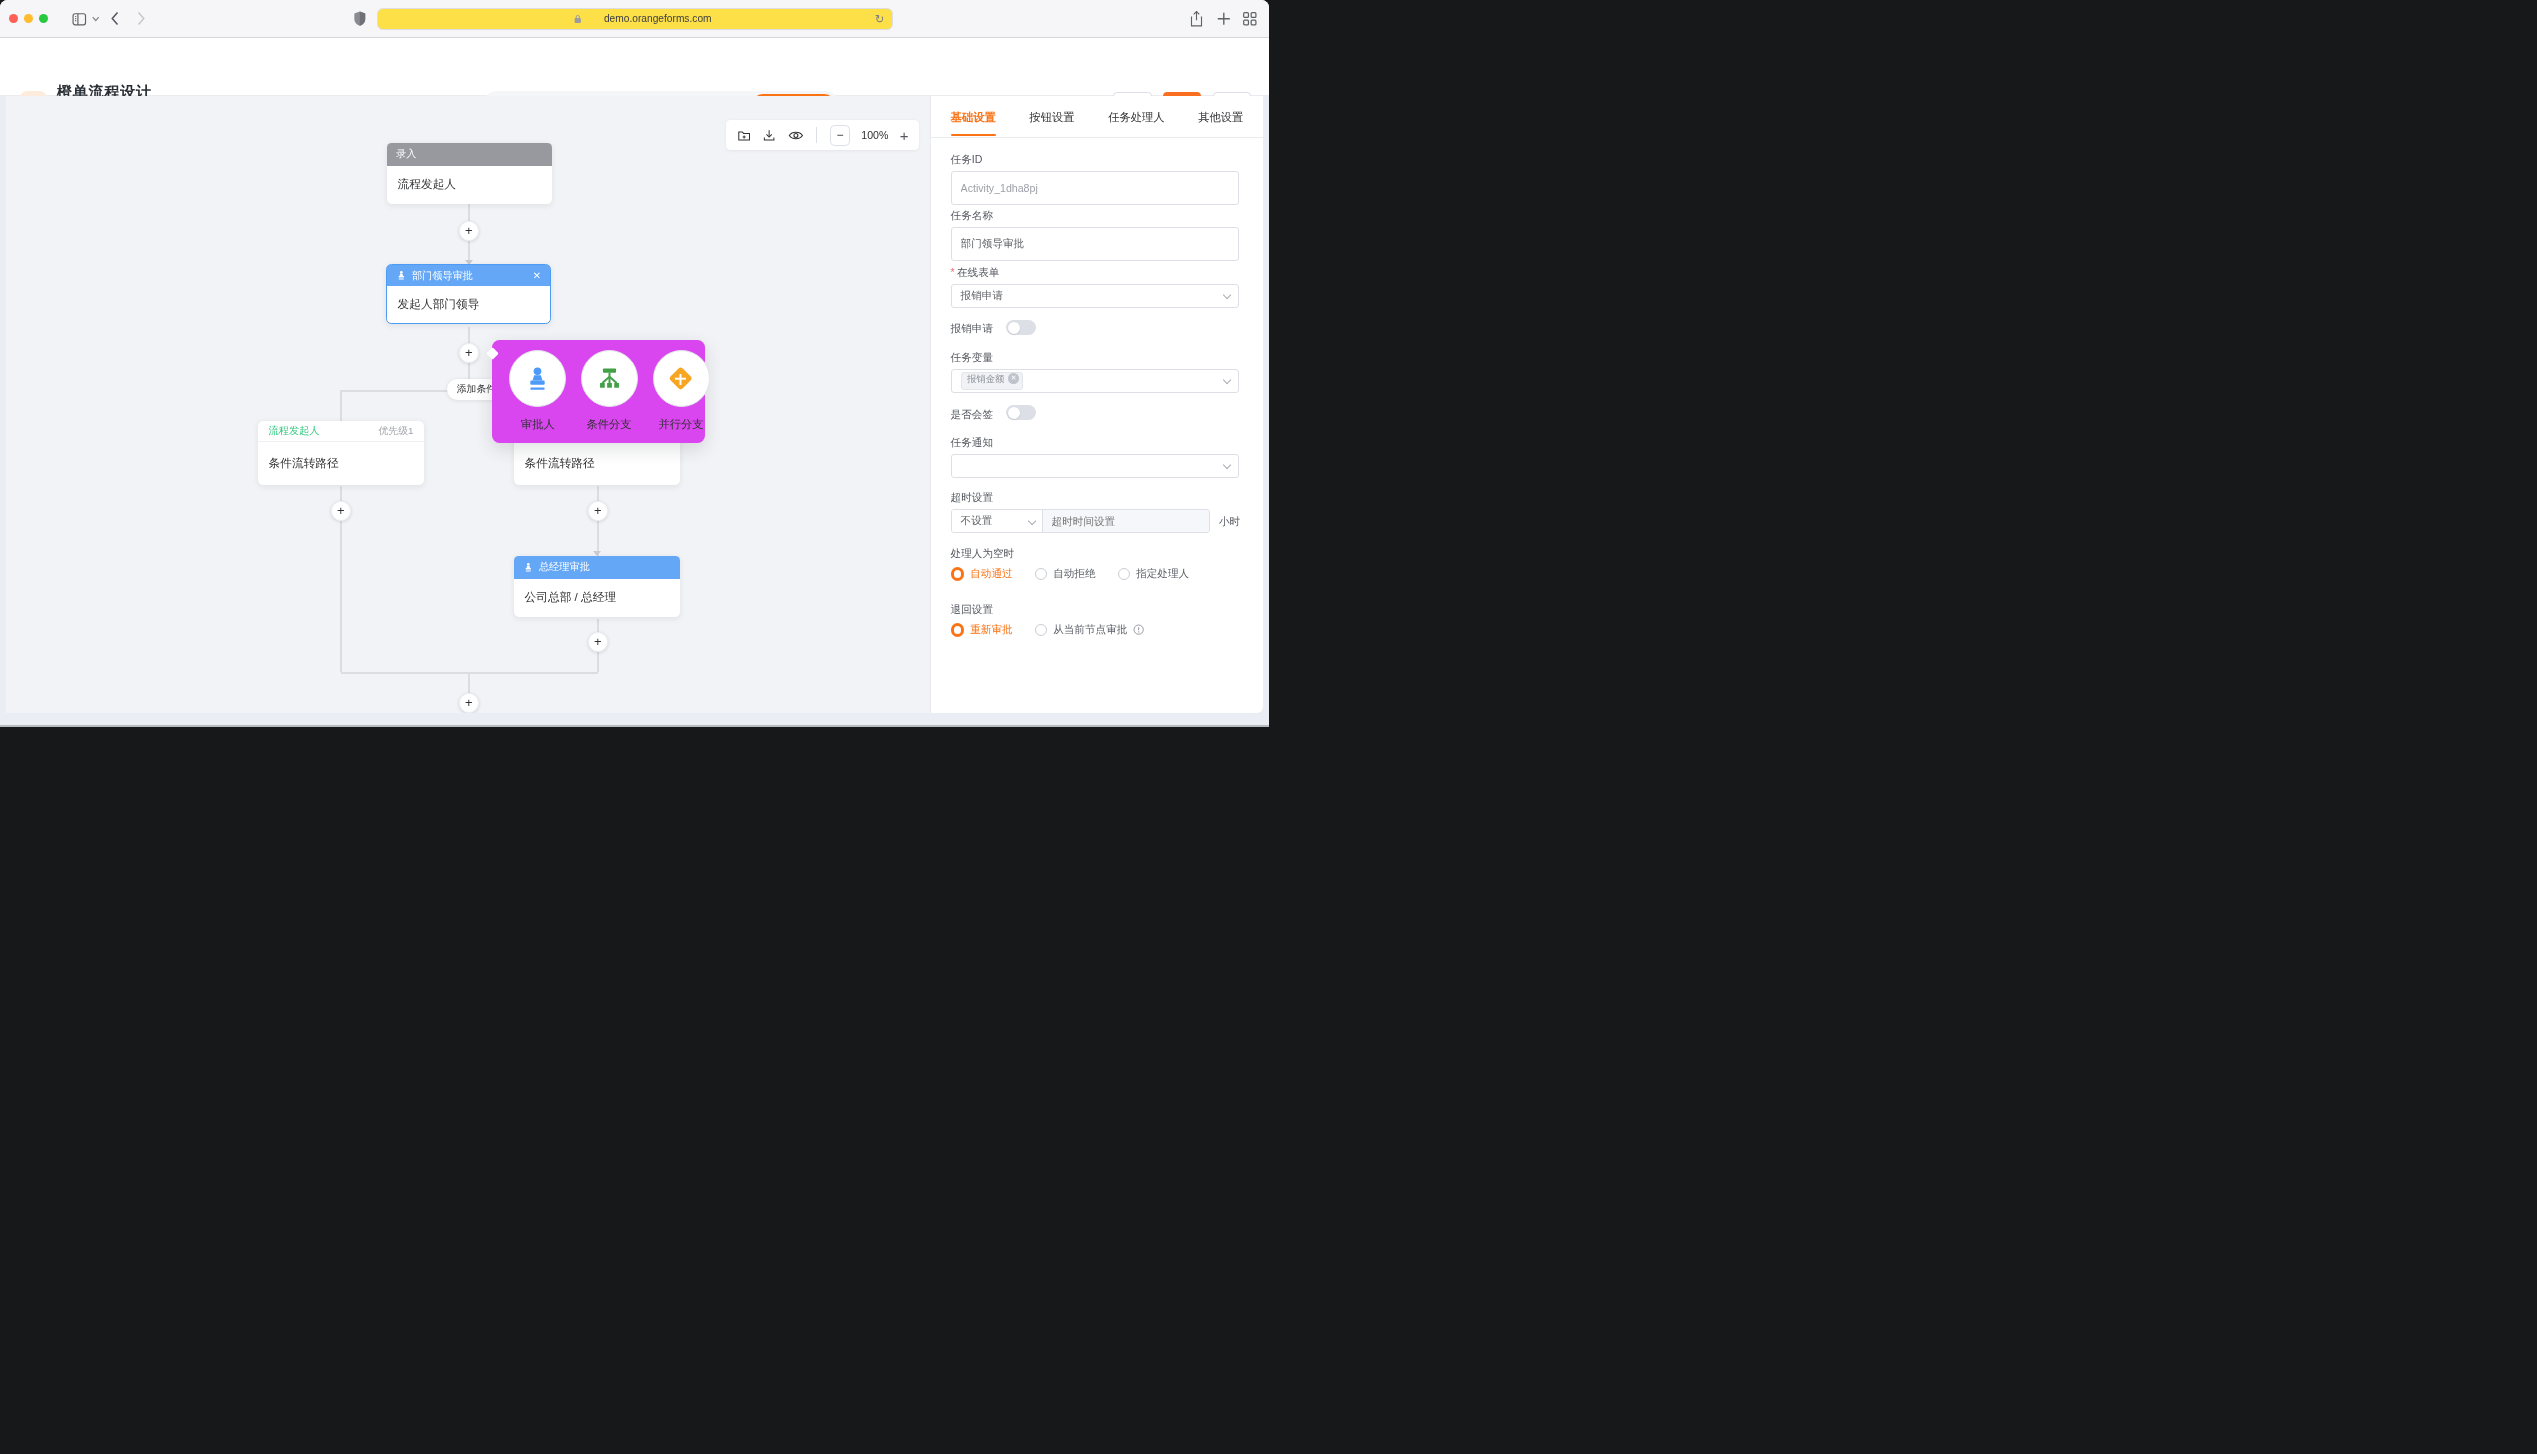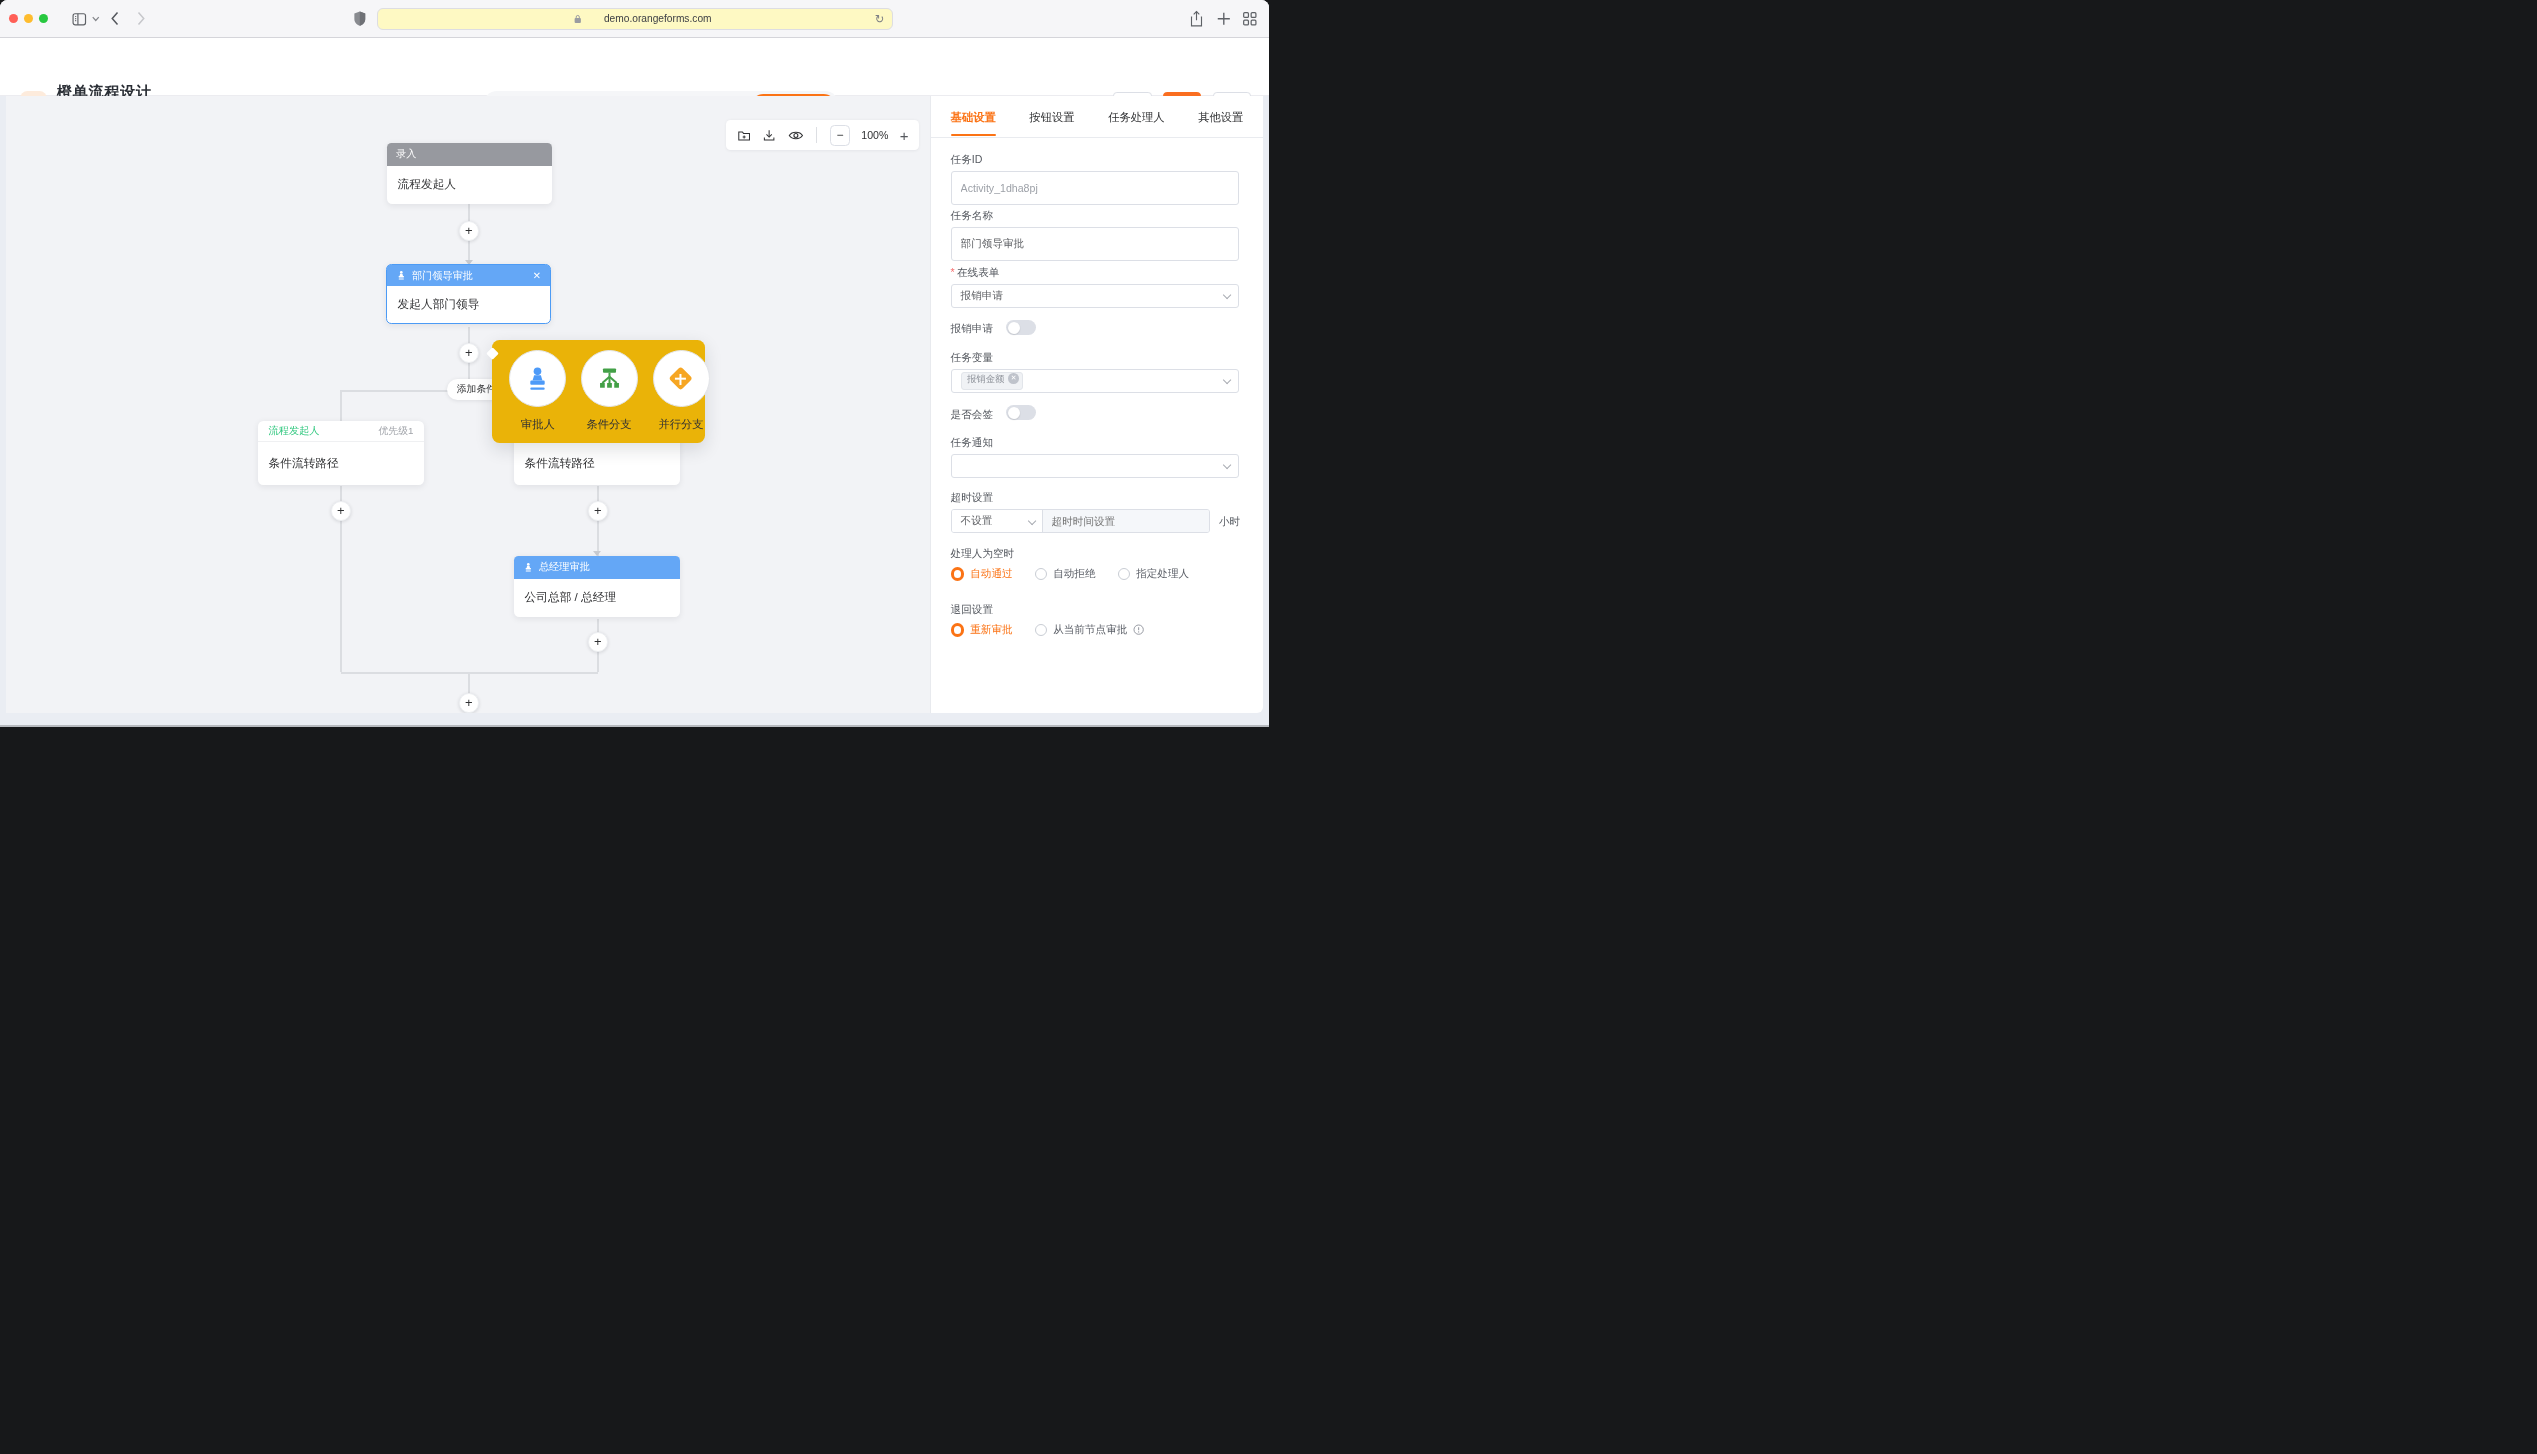--- a/index.html
+++ b/index.html
@@ -4,21 +4,21 @@
 <style>
   * { margin:0; padding:0; box-sizing:border-box; }
   html,body { width:1269px; height:727px; background:#17181a; font-family:"Liberation Sans","DejaVu Sans",sans-serif; }
   .window { position:relative; width:1269px; height:727px; border-radius:7.5px 7.5px 0 0; overflow:hidden; background:#EAEDF3; }
   .abs { position:absolute; }
 
   
   .chrome { position:absolute; left:0; top:0; width:100%; height:38px; background:#F6F6F8; border-bottom:0.8px solid #D5D5DA; }
   .light { position:absolute; top:14.3px; width:9px; height:9px; border-radius:50%; }
   .cicon { color:#5E6166; }
-  .url-field { position:absolute; left:377px; top:7.5px; width:516px; height:22.6px; background:#fef9c3; border:0.8px solid #DDDDE2; border-radius:6px; display:flex; align-items:center; justify-content:center; gap:22px; font-size:10.2px; color:#3E4045;padding-left:16px; }
+  .url-field { position:absolute; left:377px; top:7.5px; width:516px; height:22.6px; background:#fde047; border:0.8px solid #DDDDE2; border-radius:6px; display:flex; align-items:center; justify-content:center; gap:22px; font-size:10.2px; color:#3E4045;padding-left:16px; }
   .url-reload { position:absolute; right:7.5px; top:4.5px; color:#7c7e83; font-size:11.3px; }
 
   
   .appbar { position:absolute; left:0; top:38px; width:100%; height:58px; background:#FFFFFF; border-bottom:0.8px solid #ECECF0; }
   .logo { position:absolute; left:20.4px; top:53px; width:27px; height:27px; border-radius:7.5px; background:#FDEBDC; display:flex; align-items:center; justify-content:center; }
   .apptitle { position:absolute; left:57px; top:45px; font-size:15px; font-weight:bold; color:#2A2E35; letter-spacing:0.8px; }
   .centertabs { position:absolute; left:483px; top:53px; height:29px; background:#F5F6F8; border-radius:14.3px; display:flex; align-items:center; padding:0 4.5px; gap:6px; }
   .ctab { display:flex; align-items:center; gap:4.5px; padding:0 12px; height:22.6px; font-size:10.6px; color:#595D65; border-radius:11.3px; }
   .ctab.active { background:#FB7315; color:#FFFFFF; font-weight:bold; }
   .hbtn { position:absolute; top:54px; height:24px; border-radius:3.8px; font-size:10.6px; display:flex; align-items:center; justify-content:center; background:#fff; border:0.8px solid #DCDFE6; color:#4E5358; }
@@ -38,21 +38,21 @@
   .node { position:absolute; width:165px; border-radius:5.3px; background:#fff; box-shadow:0 1.5px 6px rgba(25,30,40,.08); }
   .node-head { height:22.6px; border-radius:4.5px 4.5px 0 0; display:flex; align-items:center; padding:0 9px; gap:5.3px; color:#fff; font-size:10.2px; }
   .node-body { height:38px; display:flex; align-items:center; padding:0 10.6px; font-size:11.7px; color:#303133; }
   .node.selected { border:1.5px solid #4C9BF5; }
   .node.selected .node-head { border-radius:3px 3px 0 0; height:21px; }
   .node.selected .node-body { height:37px; }
   .cond-head { height:21px; display:flex; align-items:center; justify-content:space-between; padding:0 10.6px; font-size:10.2px; border-bottom:0.8px solid #EFF0F2; }
   .pill-label { position:absolute; background:#fff; border-radius:10.6px; box-shadow:0 0.8px 4.5px rgba(20,24,31,.10); font-size:9.8px; color:#303133; padding:3.8px 9.8px; }
 
   
-  .popup { position:absolute; left:486px; top:244px; width:213px; height:103px; background:#eab308; border-radius:7.5px; box-shadow:0 6px 18px rgba(31,35,41,.14); }
+  .popup { position:absolute; left:486px; top:244px; width:213px; height:103px; background:#d946ef; border-radius:7.5px; box-shadow:0 6px 18px rgba(31,35,41,.14); }
   .popup-notch { position:absolute; left:-3.8px; top:9px; width:9px; height:9px; background:#fff; transform:rotate(45deg); border-radius:1.5px; }
   .pop-item { position:absolute; top:9.8px; width:72px; display:flex; flex-direction:column; align-items:center; }
   .pop-circle { width:57px; height:57px; border-radius:50%; border:0.8px solid #E3E5E9; background:#fff; display:flex; align-items:center; justify-content:center; }
   .pop-label { margin-top:10.6px; font-size:11.3px; color:#303133; }
   .diamond { width:17.3px; height:17.3px; background:#F6A623; border-radius:3px; transform:rotate(45deg); position:relative; }
   .diamond:before, .diamond:after { content:""; position:absolute; background:#fff; transform:rotate(-45deg); }
   .diamond:before { left:3.4px; top:8px; width:10.6px; height:1.8px; }
   .diamond:after { left:7.8px; top:3.5px; width:1.8px; height:10.6px; }
 
   

